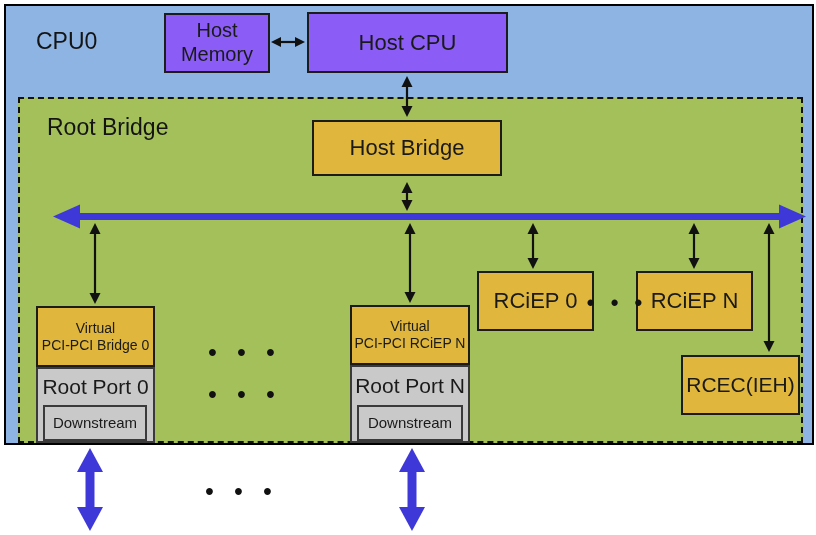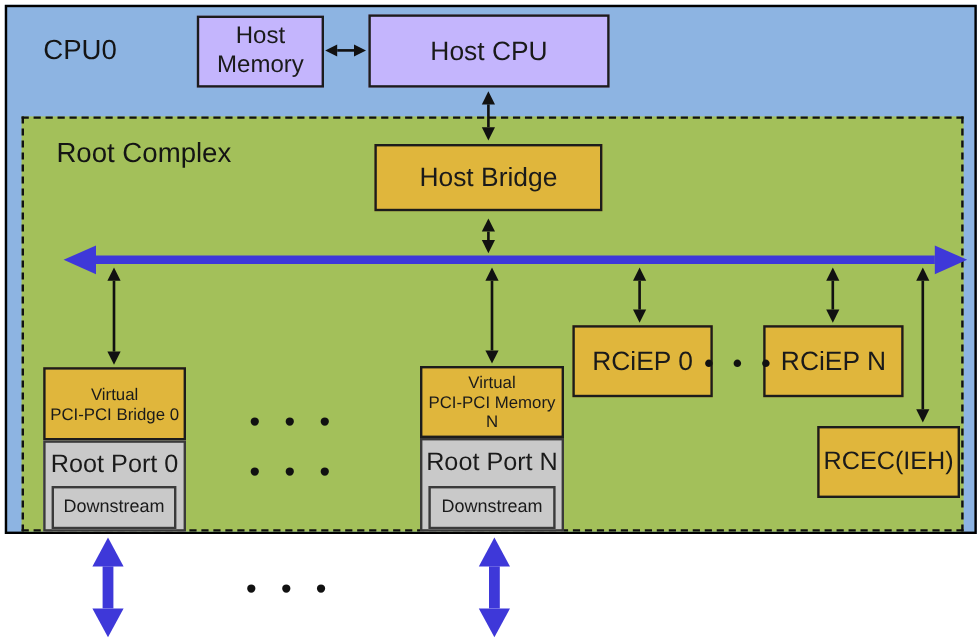--- a/index.html
+++ b/index.html
@@ -16,21 +16,21 @@
     box-sizing:border-box;
     border:2px solid #1c1c1c;
     display:flex;
     flex-direction:column;
     align-items:center;
     justify-content:center;
     text-align:center;
     color:#1a1a1a;
     line-height:1.18;
   }
-  .blue-fill{background:#c4b5fd;}
+  .blue-fill{background:#8b5cf6;}
   .gold-fill{background:#E0B63C;}
   .gray-fill{background:#C9C9C9;border-color:#3a3a3a;}
   .region{position:absolute;box-sizing:border-box;}
   .lbl{position:absolute;color:#141414;white-space:nowrap;}
   .dots{
     position:absolute;
     color:#111;
     font-weight:bold;
     font-size:24px;
     letter-spacing:7px;
@@ -43,21 +43,21 @@
 <body>
 
 <div class="canvas">
 
   <div class="region" style="left:4px;top:4px;width:810px;height:441px;background:#8DB4E2;border:2px solid #000;"></div>
 
   <div class="lbl" style="left:36px;top:28px;font-size:23px;">CPU0</div>
 
   <div class="region" style="left:18px;top:97px;width:785px;height:346px;background:#A3C05A;border:2px dashed #111;"></div>
 
-  <div class="lbl" style="left:47px;top:114px;font-size:23px;">Root Complex</div>
+  <div class="lbl" style="left:47px;top:114px;font-size:23px;">Root Bridge</div>
 
   <div class="box blue-fill" style="left:164px;top:13px;width:106px;height:60px;font-size:20px;">
     <span style="white-space:normal;width:92px;">Host Memory</span>
   </div>
 
   <div class="box blue-fill" style="left:307px;top:12px;width:201px;height:61px;font-size:22px;">
     <span>Host CPU</span>
   </div>
 
   <div class="box gold-fill" style="left:312px;top:120px;width:190px;height:56px;font-size:22px;">
@@ -70,21 +70,21 @@
   </div>
   <div class="box gray-fill" style="left:36px;top:367px;width:119px;height:76px;font-size:21px;justify-content:flex-start;padding-top:6px;">
     <span>Root Port 0</span>
   </div>
   <div class="box gray-fill" style="left:43px;top:405px;width:104px;height:36px;font-size:15px;">
     <span>Downstream</span>
   </div>
 
   <div class="box gold-fill" style="left:350px;top:305px;width:120px;height:60px;font-size:14px;">
     <span>Virtual</span>
-    <span>PCI-PCI Memory N</span>
+    <span>PCI-PCI RCiEP N</span>
   </div>
   <div class="box gray-fill" style="left:350px;top:365px;width:120px;height:78px;font-size:21px;justify-content:flex-start;padding-top:7px;">
     <span>Root Port N</span>
   </div>
   <div class="box gray-fill" style="left:357px;top:405px;width:106px;height:36px;font-size:15px;">
     <span>Downstream</span>
   </div>
 
   <div class="box gold-fill" style="left:477px;top:271px;width:117px;height:60px;font-size:22px;">
     <span>RCiEP 0</span>

